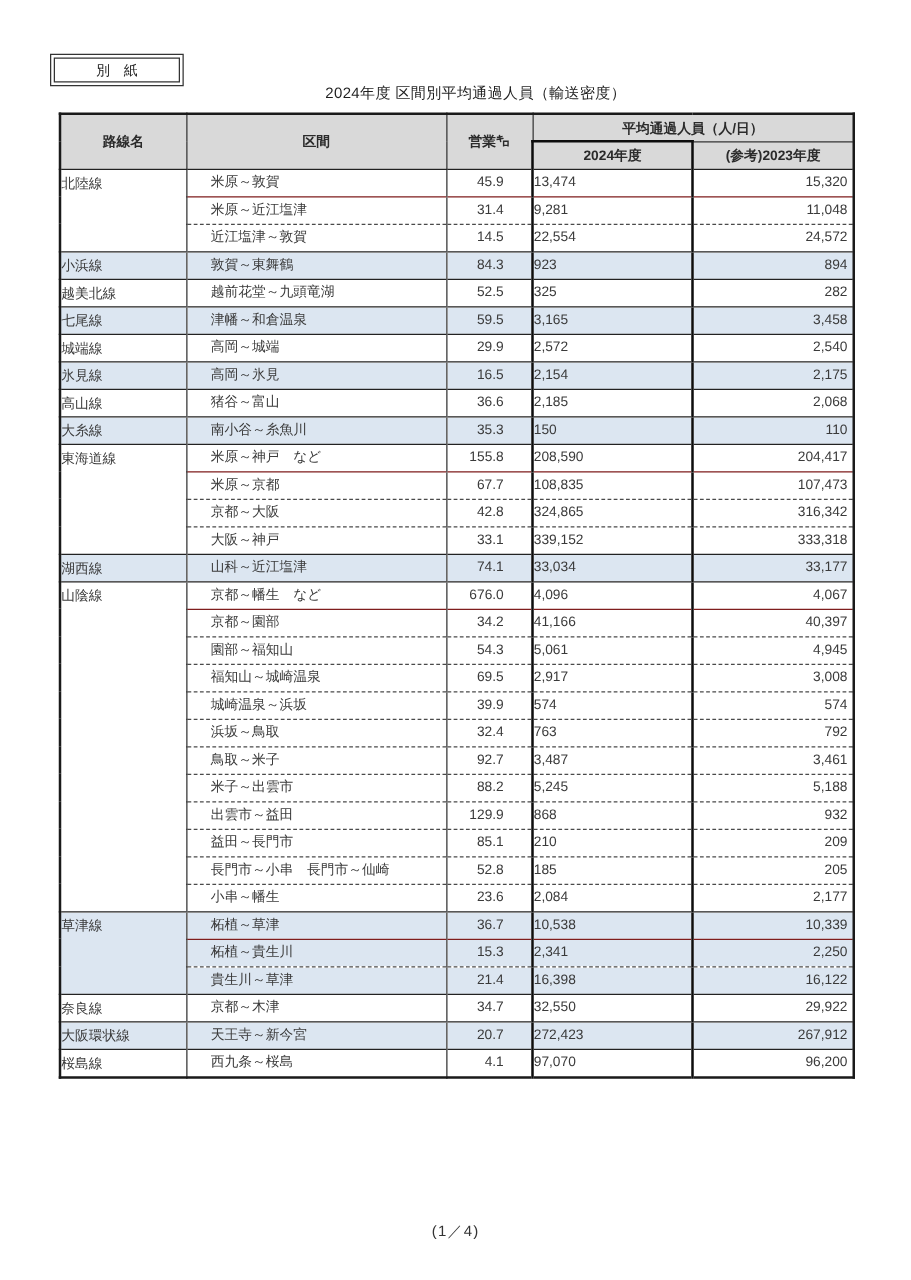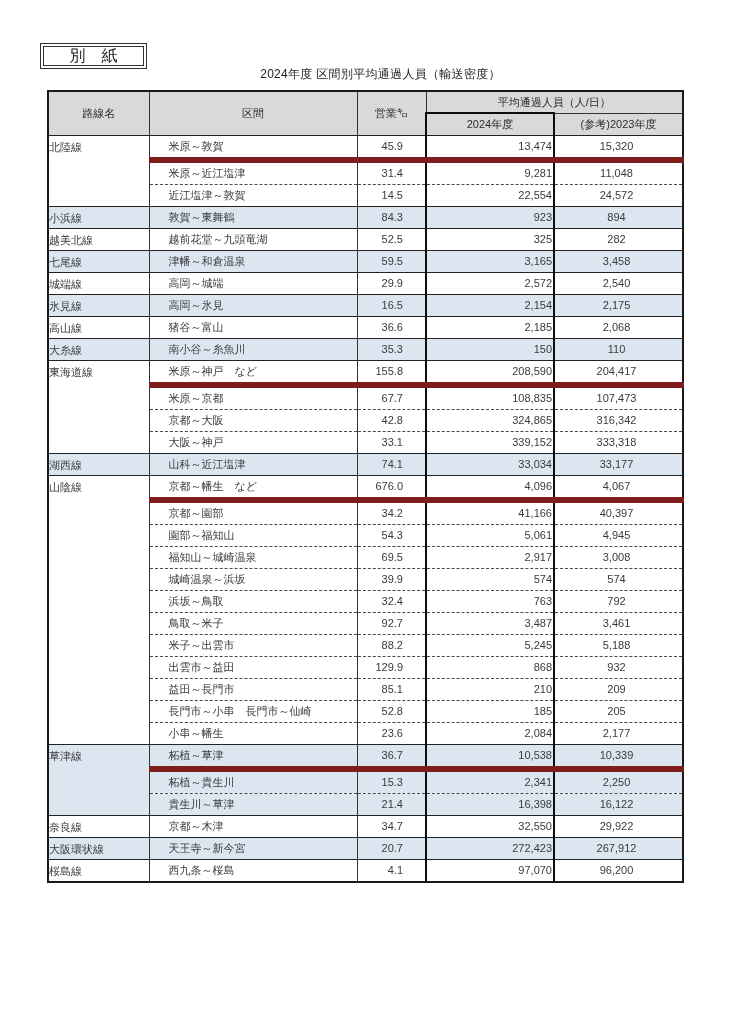--- a/index.html
+++ b/index.html
@@ -21,21 +21,21 @@
     box-sizing: border-box;
     border: 1.5px solid #333;
     padding: 2px;
     background: #fff;
   }
   .besshi-inner {
     width: 100%; height: 100%;
     box-sizing: border-box;
     border: 1px solid #333;
     display: flex; align-items: center; justify-content: center;
-    font-size: 16px;
+    font-size: 11px;
     color: #222;
   }
 
   .doc-title {
     position: absolute;
     left: 16px; top: 66px;
     width: 100%;
     text-align: center;
     font-size: 12px;
     font-weight: 500;
@@ -53,21 +53,21 @@
     font-size: 11px;
   }
   col.c-line  { width: 101px; }
   col.c-sect  { width: 208px; }
   col.c-km    { width: 69px;  }
   col.c-2024  { width: 128px; }
   col.c-2023  { width: 129px; }
 
   thead th {
     background: #d9d9d9;
-    font-weight: normal;
+    font-weight: bold;
     color: #2b2b2b;
     height: 22px;
     box-sizing: border-box;
     border-left: 1px solid #333;
     border-right: 1px solid #333;
     border-top: 0;
     border-bottom: 1.5px solid #222;
     padding: 0;
     text-align: center;
     vertical-align: middle;
@@ -88,36 +88,36 @@
     border-right: 1px solid #333;
     border-top: 0;
     border-bottom: 0;
     color: #3a3a3a;
     vertical-align: middle;
     line-height: 21px;
     white-space: nowrap;
     overflow: hidden;
   }
   tbody tr.group-start td { border-top: 1.5px solid #222; }
-  tbody tr.sub-solid  td { border-top: 6px solid #7f1d1d; }
+  tbody tr.sub-solid  td { border-top: 1px solid #7f1d1d; }
   tbody tr.sub-dashed td { border-top: 1px dashed #4a4a4a; }
 
   tbody td.line-name {
     vertical-align: top;
     padding-top: 4px;
     line-height: 15px;
   }
   tbody td.section { text-align: left;  padding-left: 19px; }
   tbody td.km      { text-align: right; padding-right: 22px; }
   tbody td.fy2024  {
-    text-align: right; padding-right: 1px;
+    text-align: left; padding-right: 1px;
     border-left: 2.5px solid #0d0d0d;
     border-right: 2.5px solid #0d0d0d;
   }
-  tbody td.fy2023  { text-align: center; padding-right: 4px; }
+  tbody td.fy2023  { text-align: right; padding-right: 4px; }
 
   tbody tr.shaded td { background: #dce6f1; }
 
   .page-indicator {
     position: absolute;
     left: 0; top: 977px;
     width: 100%;
     text-align: center;
     font-size: 12px;
     color: #333;
@@ -365,14 +365,15 @@
         <tr class="group-start">
           <td class="line-name" rowspan="1">桜島線</td>
           <td class="section">西九条～桜島</td>
           <td class="km">4.1</td>
           <td class="fy2024">97,070</td>
           <td class="fy2023">96,200</td>
         </tr>
       </tbody>
   </table>
 
+  <div class="page-indicator">(1／4)</div>
 
 </div>
 
 </body></html>

